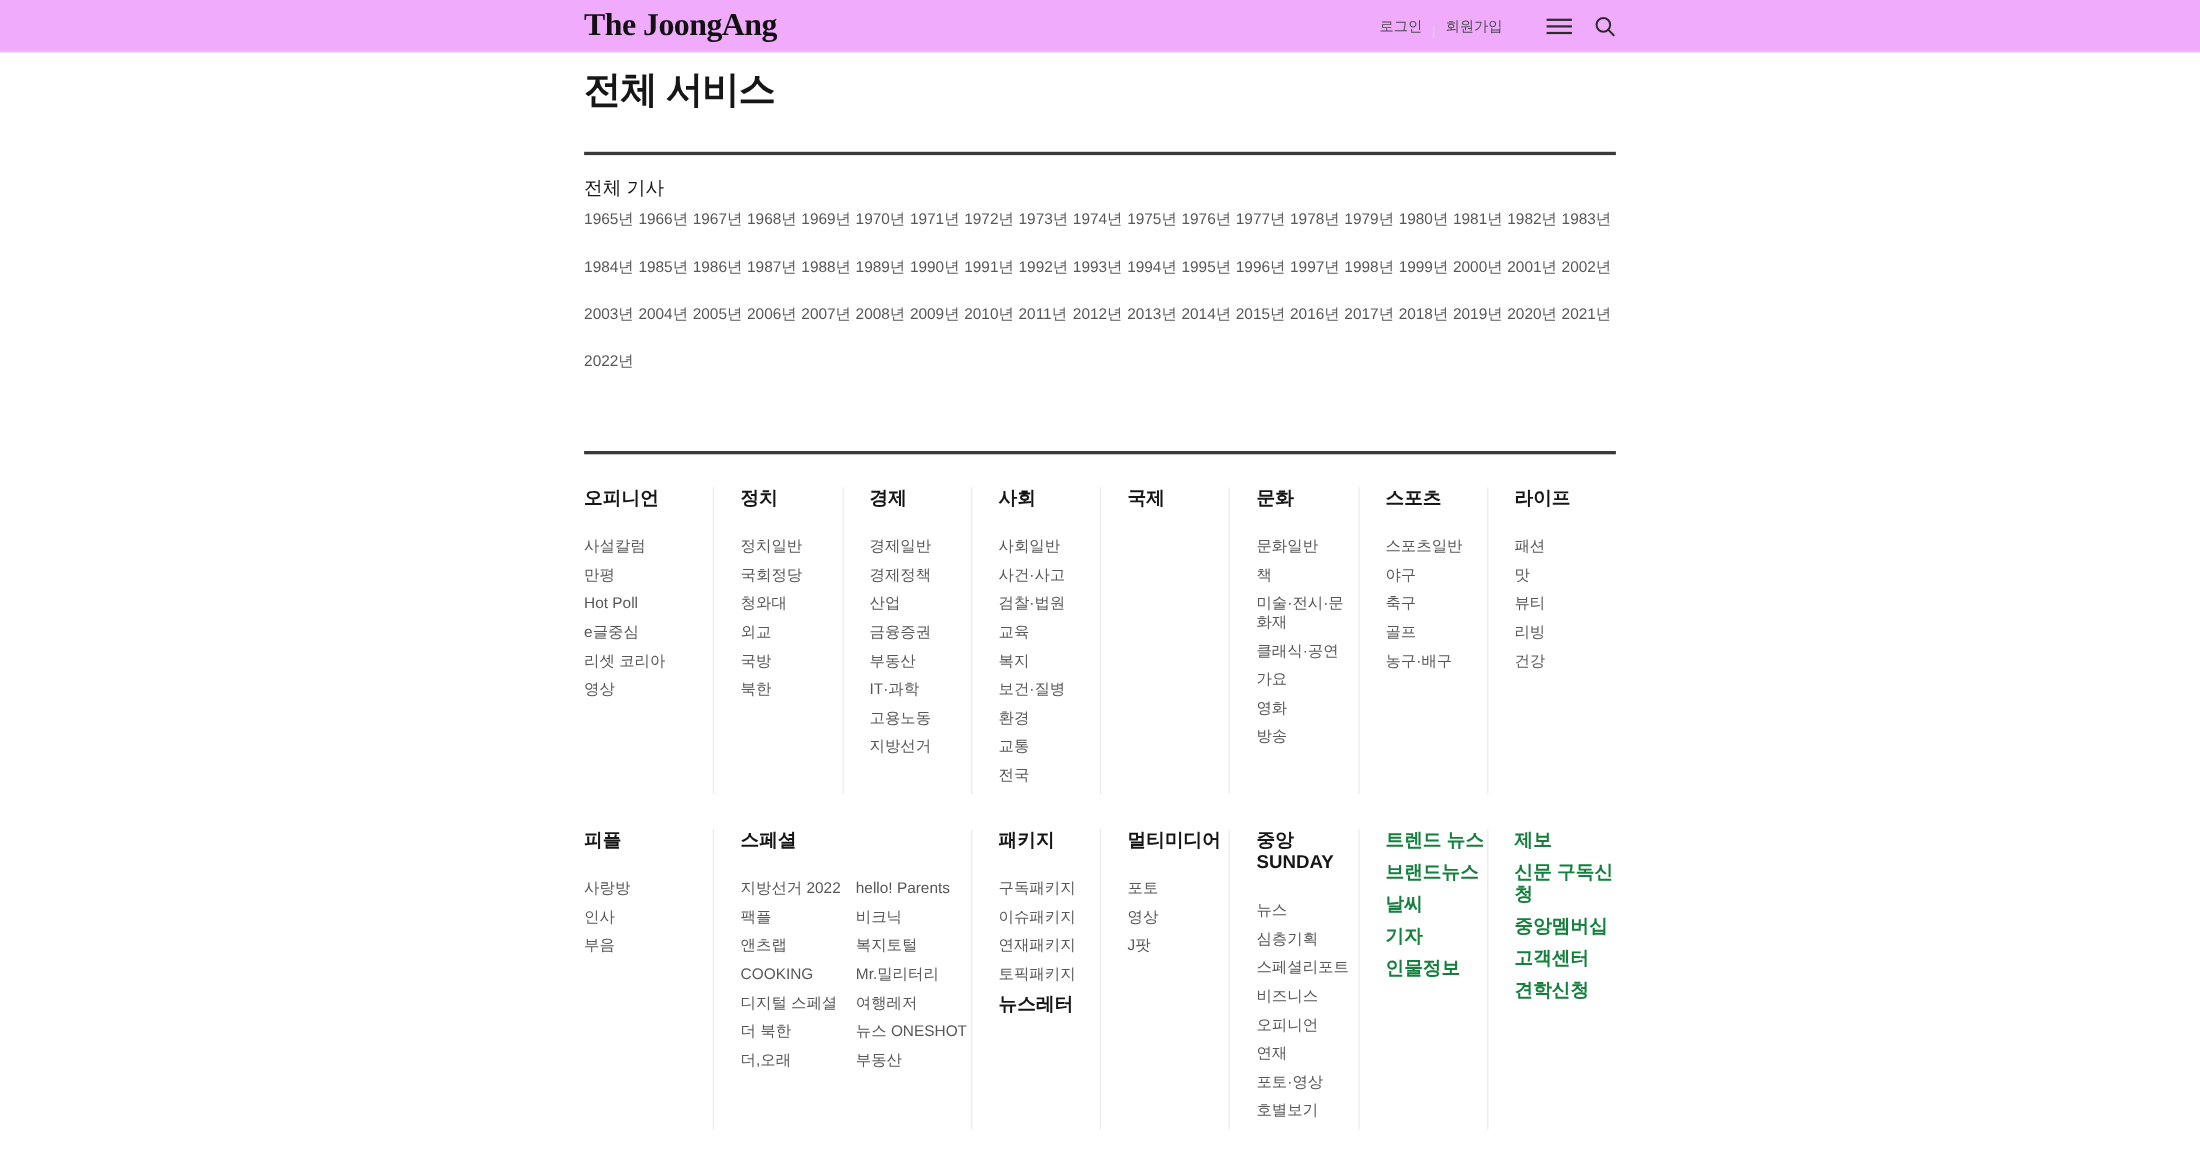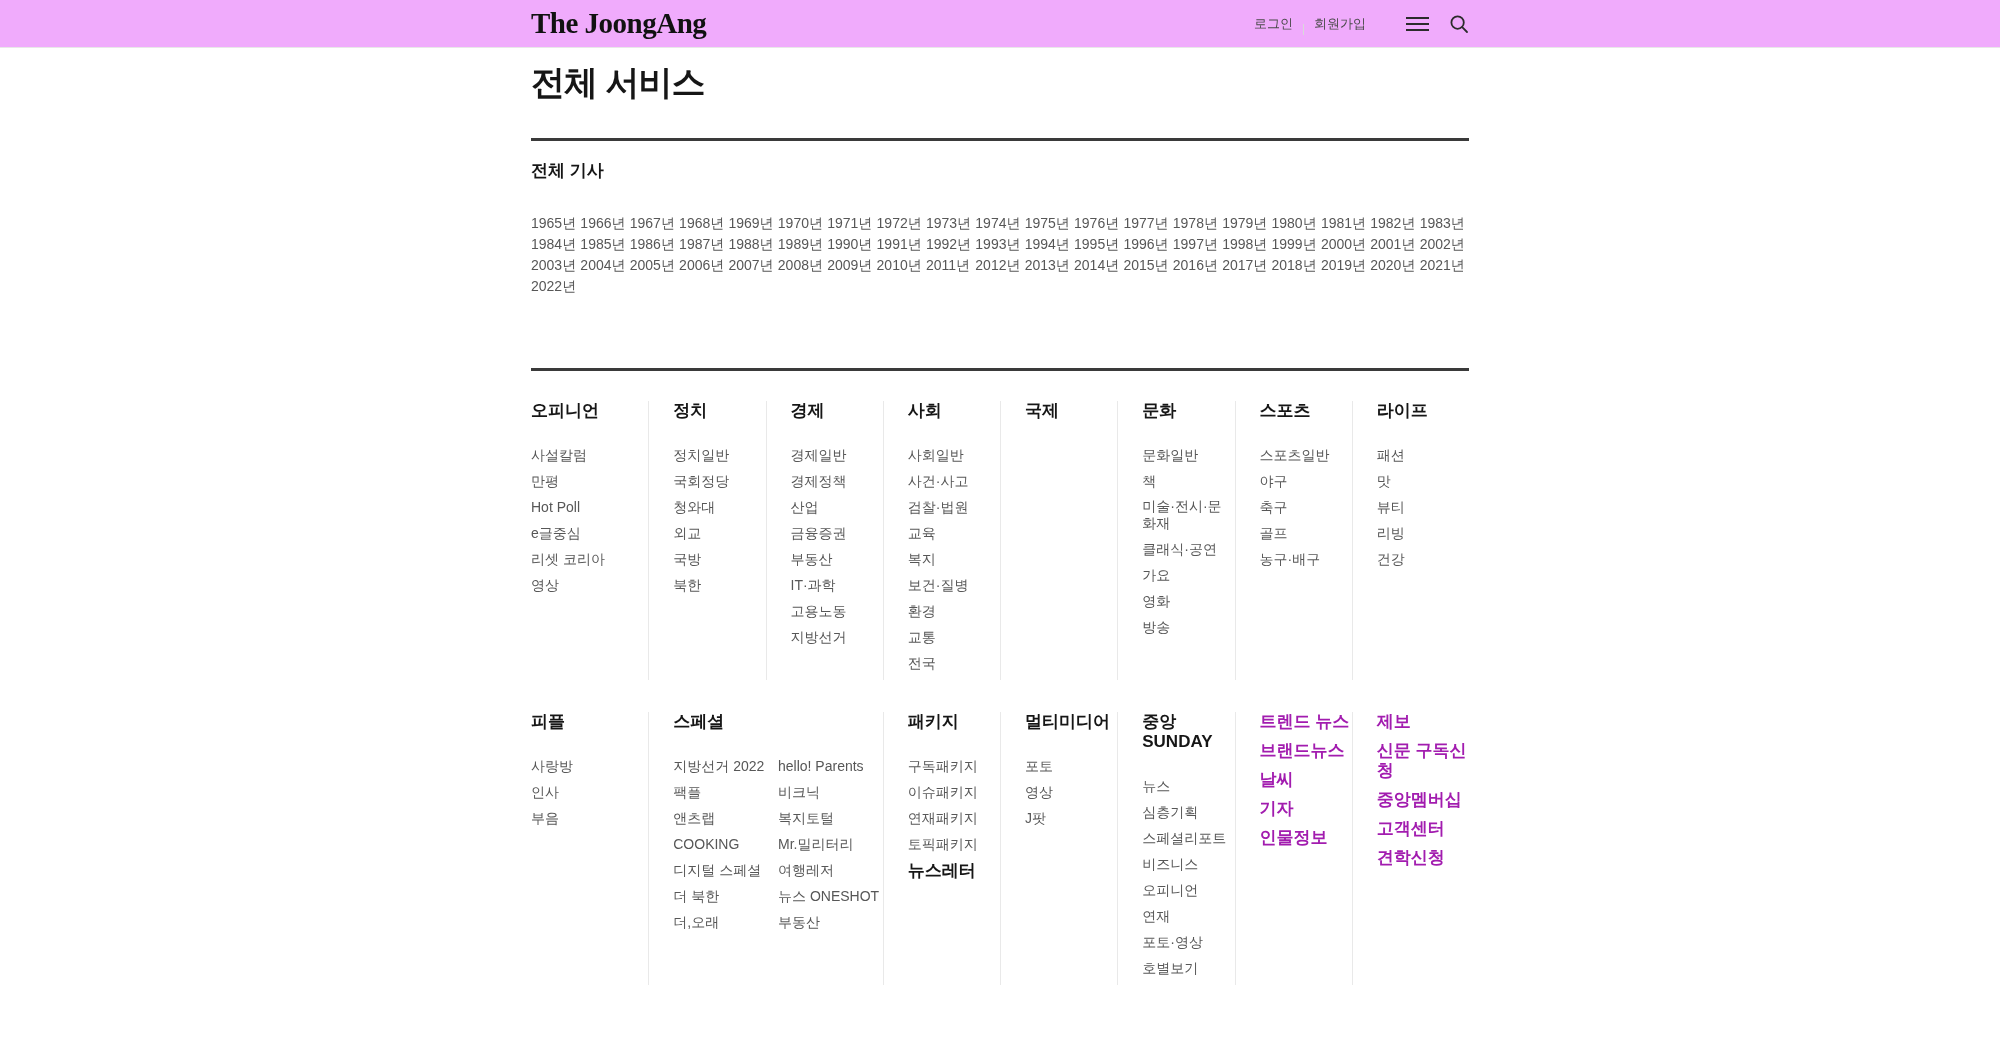--- a/index.html
+++ b/index.html
@@ -26,38 +26,38 @@
   .icon-btn { background: none; border: 0; padding: 0; cursor: pointer; display: flex; align-items: center; }
   .hamburger { margin-left: 40px; width: 23px; height: 14px; flex-direction: column; justify-content: space-between; }
   .hamburger span { display: block; width: 100%; height: 2px; background: #2b2b2b; }
   .search-btn { margin-left: 20px; }
 
   
   h1.page-title { margin: 14px 0 0; font-size: 34px; line-height: 40px; font-weight: 700; letter-spacing: -1px; color: #161616; }
   .rule-thick { border-top: 3px solid #3a3a3a; height: 0; }
   .rule-title { margin-top: 36px; }
   .rule-section { margin-top: 73px; }
-  h2.articles-title { margin: 20px 0 0; font-size: 17px; line-height: 20px; font-weight: 700; color: #161616; }
-  .years { margin-top: 34px; display: grid; grid-template-columns: repeat(19, minmax(0,1fr)); row-gap: 4px; }
+  h2.articles-title { margin: 20px 0 0; font-size: 17px; line-height: 20px; font-weight: 400; color: #161616; }
+  .years { margin-top: 10px; display: grid; grid-template-columns: repeat(19, minmax(0,1fr)); row-gap: 26px; }
   .year-link { font-size: 14px; line-height: 17px; color: #575757; }
 
   
   .cols { display: grid; margin-top: 30px; }
   .cols-8 { grid-template-columns: repeat(8, 1fr); }
   .cols-services { grid-template-columns: 1fr 2fr 1fr 1fr 1fr 1fr 1fr; margin-top: 32px; margin-bottom: 84px; }
   .cols .col { border-left: 1px solid #e9e9e9; padding-left: 24px; min-height: 10px; }
   .cols .col:first-child { border-left: 0; padding-left: 0; }
   .col h3 { margin: 0 0 25px; font-size: 17px; line-height: 20px; font-weight: 700; color: #161616; }
   .link-list { list-style: none; margin: 0; padding: 0; }
   .link-list li { margin-bottom: 8px; }
   .cat-link { display: inline-block; font-size: 14px; line-height: 17px; color: #575757; }
   .special-grid { display: grid; grid-template-columns: 1fr 1fr; }
   .newsletter-title { margin-top: 28px; margin-bottom: 0; }
   .svc-links { display: block; }
-  .svc-bold-link { display: block; font-size: 17px; line-height: 20px; font-weight: 700; color: #a21caf; margin-bottom: 9px; }
+  .svc-bold-link { display: block; font-size: 17px; line-height: 20px; font-weight: 700; color: #15803d; margin-bottom: 9px; }
 </style>
 </head>
 <body>
 
 <header class="site-header">
   <div class="container header-inner">
     <a class="logo" data-bind="header.logo">The JoongAng</a>
     <div class="header-right">
       <nav class="auth">
         <a data-bind="header.login">로그인</a>

